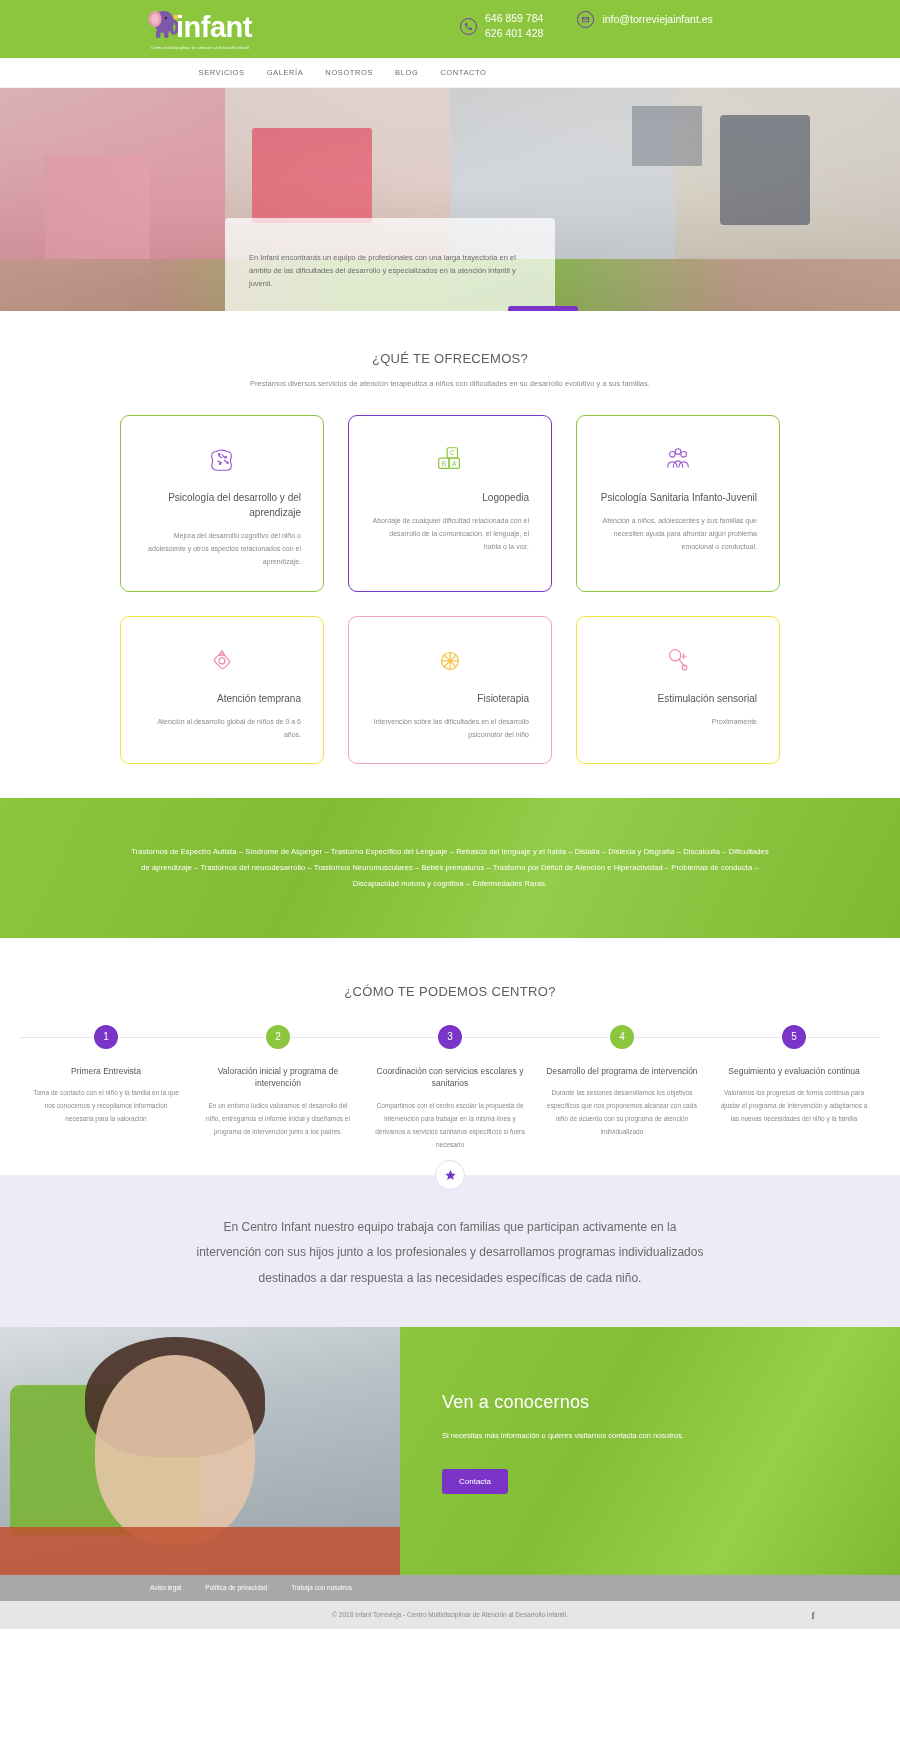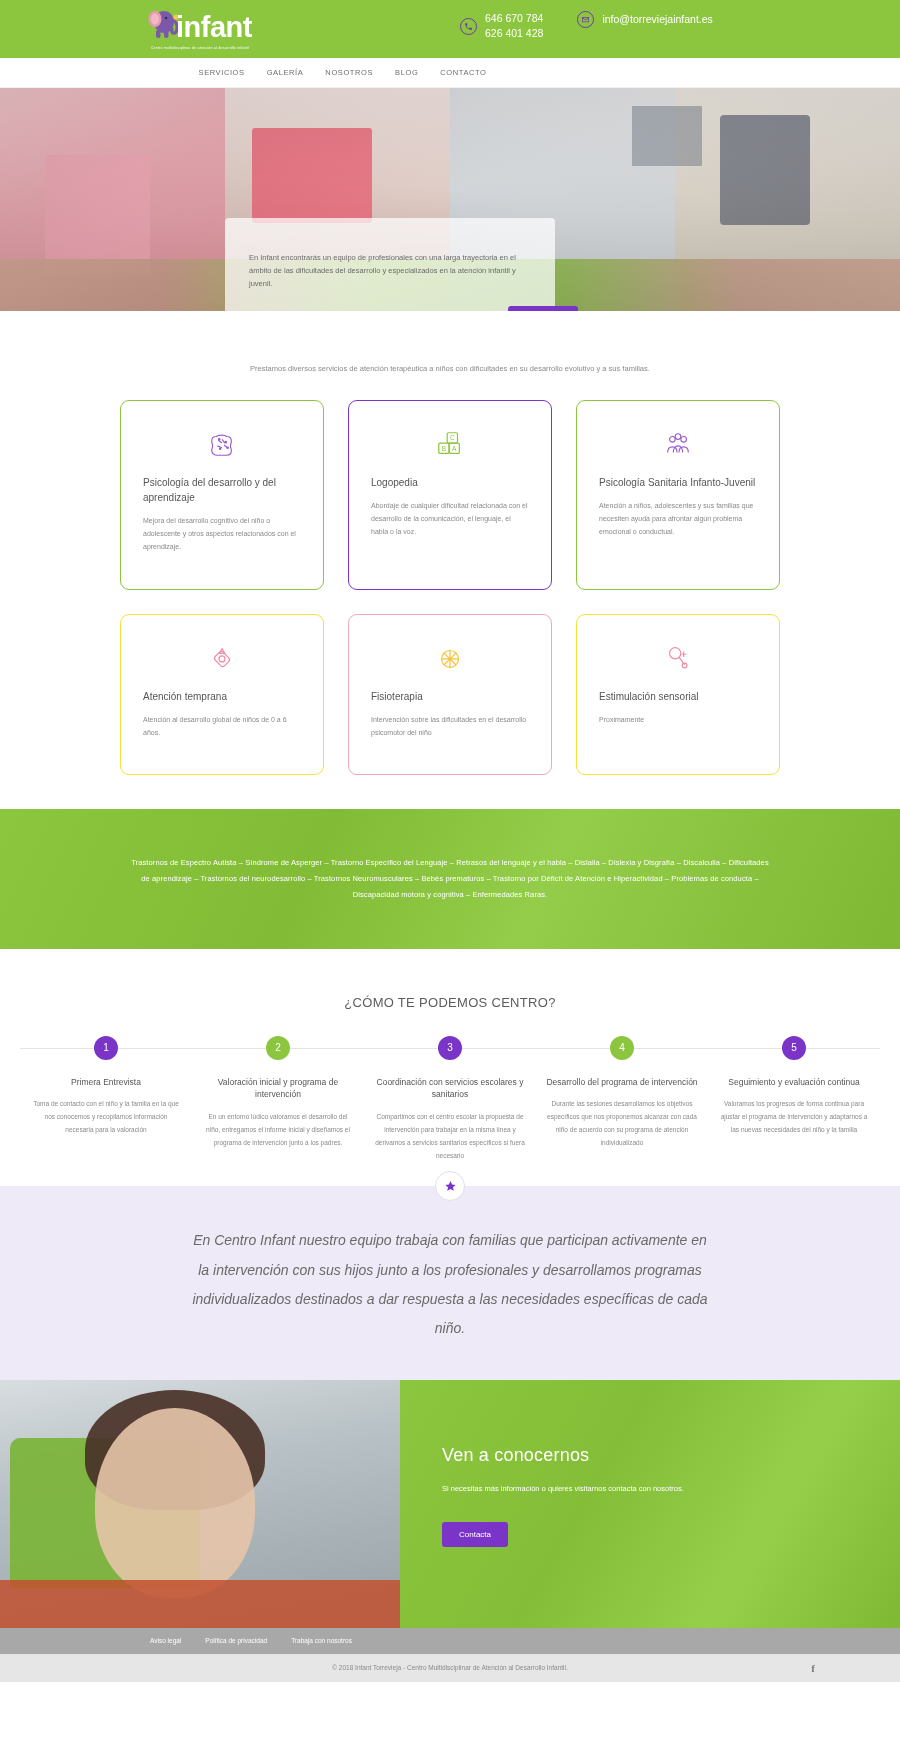--- a/index.html
+++ b/index.html
@@ -84,21 +84,21 @@
     text-align:center; font-size:13px; color:#5d5d5d; font-weight:400; letter-spacing:.3px;
   }
   .sec-sub {
     text-align:center; font-size:7.5px; color:#8a8a8a; line-height:1.7; margin-top:12px; max-width:470px;
     margin-left:auto; margin-right:auto;
   }
 
   .cards { display:flex; gap:24px; margin-top:24px; }
   .card {
     flex:1; border:1px solid #ccc; border-radius:9px; background:#fff;
-    padding:26px 22px 35px; text-align:left; min-height:148px;
+    padding:26px 22px 22px; text-align:right; min-height:148px;
   }
   .card-icon { height:34px; display:flex; align-items:center; justify-content:center; margin-bottom:14px; }
   .card-icon svg { width:30px; height:30px; }
   .card-title { font-size:10px; color:#555; line-height:1.5; font-weight:400; }
   .card-desc { font-size:7px; color:#8a8a8a; line-height:1.85; margin-top:10px; }
 
   
   .green-banner {
     margin-top:34px;
     background:linear-gradient(115deg,#8cc63e 0%,#82bc36 35%,#93cd49 60%,#7fb833 100%);
@@ -120,21 +120,21 @@
   .step-desc { font-size:6.5px; color:#8a8a8a; line-height:2; margin-top:9px; }
 
   
   .quote-section { background:#efeaf7; margin-top:24px; padding:40px 190px 36px; text-align:center; position:relative; }
   .quote-star {
     width:30px; height:30px; border-radius:50%; background:#fff; border:1px solid #e3dcf0;
     position:absolute; top:-15px; left:50%; transform:translateX(-50%);
     display:flex; align-items:center; justify-content:center;
   }
   .quote-star svg { width:13px; height:13px; fill:#7a34c8; }
-  .quote-text { font-size:14px; color:#6a6a6a; font-style:italic; line-height:2.1; }
+  .quote-text { font-size:12px; color:#6a6a6a; line-height:2.1; }
 
   
   .cta { display:flex; height:248px; }
   .cta-photo { width:400px; position:relative; overflow:hidden;
     background:linear-gradient(170deg,#d8dde0 0%,#b9c2c6 35%,#97a2a6 100%); }
   .cta-photo .chair { position:absolute; left:10px; bottom:40px; width:190px; height:150px; background:#7cb43c; border-radius:10px 10px 4px 4px; opacity:.95; }
   .cta-photo .girl { position:absolute; left:95px; top:28px; width:160px; height:190px; background:#e6c4a8; border-radius:50% 50% 45% 45%; opacity:.9; }
   .cta-photo .hair { position:absolute; left:85px; top:10px; width:180px; height:120px; background:#4a3228; border-radius:50% 50% 40% 40%; opacity:.92; }
   .cta-photo .table { position:absolute; left:0; right:0; bottom:0; height:48px; background:#c2502f; opacity:.85; }
   .cta-green {
@@ -182,21 +182,21 @@
   </div>
 
   <div class="contact-group">
     <div class="contact-item">
       <span class="c-icon">
         <svg viewBox="0 0 24 24">
             <path d="M6.6 10.8c1.4 2.8 3.8 5.2 6.6 6.6l2.2-2.2c.3-.3.7-.4 1-.2 1.2.4 2.4.6 3.6.6.6 0 1 .4 1 1V20c0 .6-.4 1-1 1C10.6 21 3 13.4 3 4c0-.6.4-1 1-1h3.4c.6 0 1 .4 1 1 0 1.3.2 2.5.6 3.6.1.4 0 .8-.2 1l-2.2 2.2z"></path>
           </svg>
       </span>
       <div class="c-text">
-        <div>646 670 784</div>
+        <div>646 859 784</div>
         <div>626 401 428</div>
       </div>
     </div>
     <div class="contact-item">
       <span class="c-icon">
         <svg viewBox="0 0 24 24">
             <path d="M3 5h18v14H3V5zm2 2v.5l7 4.5 7-4.5V7H5zm0 2.8V17h14V9.8l-7 4.5-7-4.5z"></path>
           </svg>
       </span>
       <div class="c-text">info@torreviejainfant.es</div>
@@ -227,20 +227,21 @@
   <div class="hero-floor"></div>
   <div class="hero-vign"></div>
 
   <div class="hero-card">
     <div class="hero-sub">En Infant encontrarás un equipo de profesionales con una larga trayectoria en el ámbito de las dificultades del desarrollo y especializados en la atención infantil y juvenil.</div>
   </div>
   <button class="hero-btn">Conócenos</button>
 </div>
 
 <div class="section" style="padding-top:40px;">
+  <div class="sec-title">¿QUÉ TE OFRECEMOS?</div>
   <div class="sec-sub">Prestamos diversos servicios de atención terapéutica a niños con dificultades en su desarrollo evolutivo y a sus familias.</div>
 
   <div class="cards">
     <div class="card" style="border-color:#8cc63e;">
       <div class="card-icon">
         <svg viewBox="0 0 32 32" fill="none" stroke="#9b59d0" stroke-width="1.2">
           <path d="M10 8c-3 0-5 2-5 5 0 2 1 3 1 5s-1 3-1 5c0 3 3 5 6 5h10c3 0 5-2 5-5 0-2-1-3-1-5s1-3 1-5c0-3-2-5-5-5-2-2-9-2-11 0z"></path>
           <path d="M12 12l4 3M16 11l3 4M11 18l5 2M18 17l4 3"></path>
           <circle cx="13" cy="11" r=".8" fill="#9b59d0"></circle>
             <circle cx="20" cy="14" r=".8" fill="#9b59d0"></circle>

